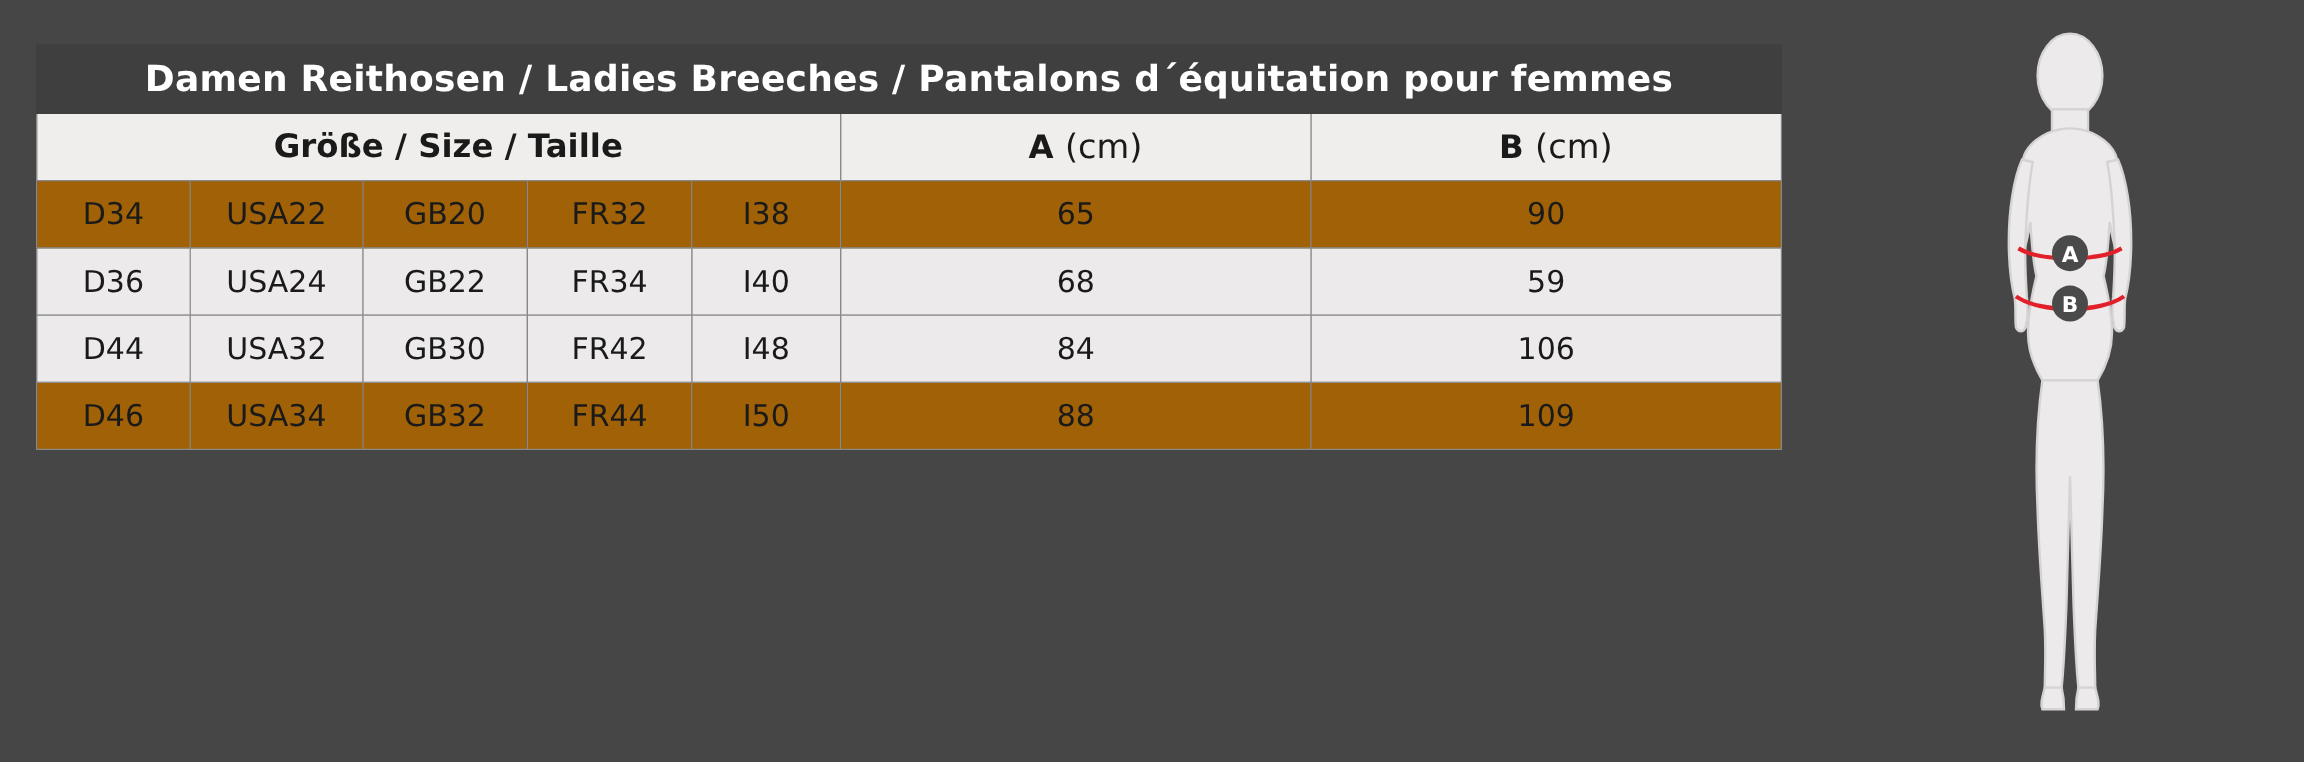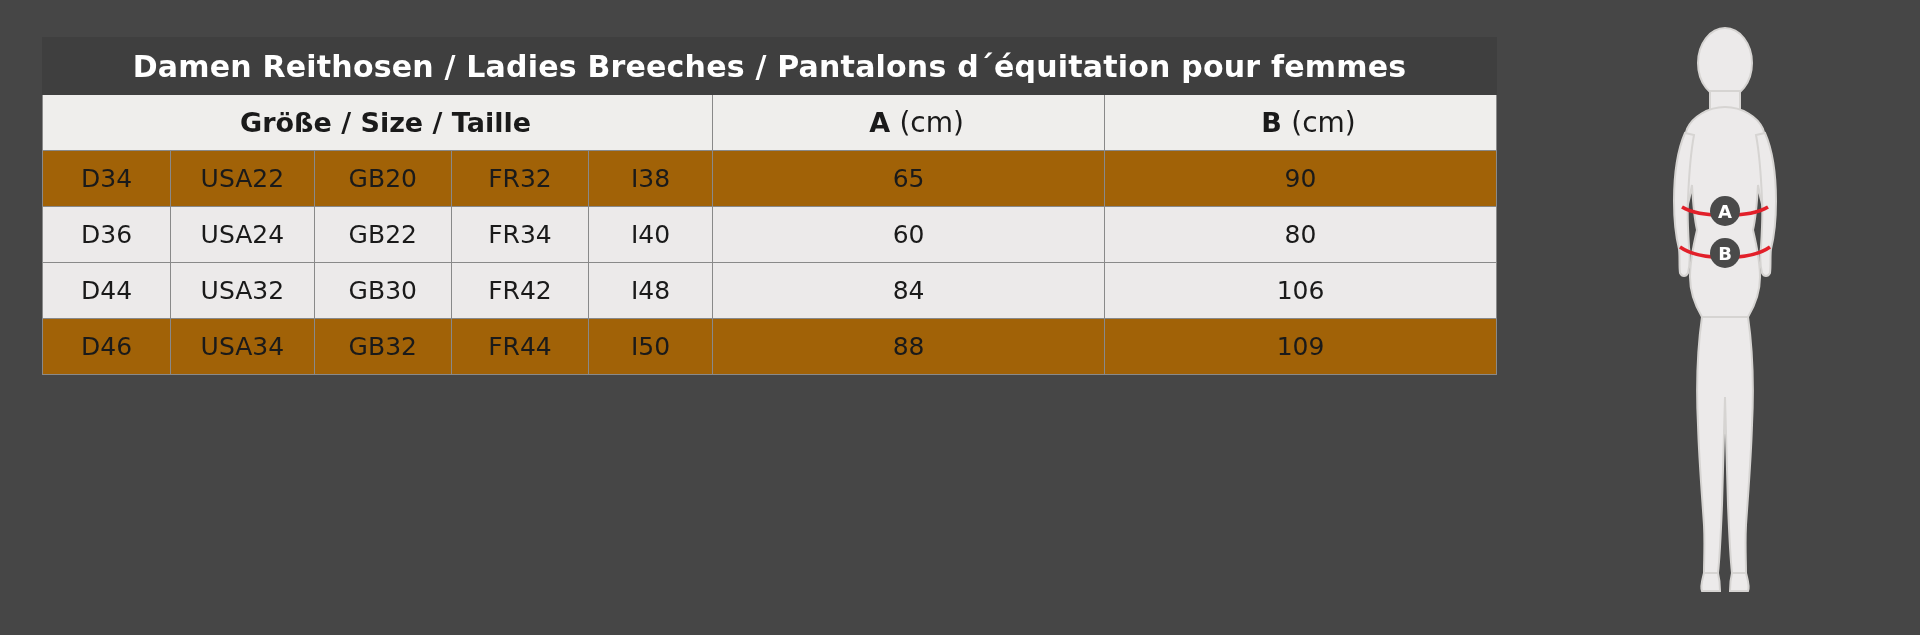--- a/index.html
+++ b/index.html
@@ -15,21 +15,21 @@
   #page {
     position: relative;
     width: 1920px;
     height: 635px;
     background: #464646;
   }
 
   
   #size-table-wrap {
     position: absolute;
-    left: 42px;
+    left: 30px;
     top: 37px;
     width: 1455px;
   }
   table.size-table {
     border-collapse: collapse;
     width: 100%;
     table-layout: fixed;
   }
   table.size-table td, table.size-table th {
     border: 1px solid #898989;
@@ -109,22 +109,22 @@
           <td>I38</td>
           <td>65</td>
           <td>90</td>
         </tr>
         <tr class="row-even">
           <td>D36</td>
           <td>USA24</td>
           <td>GB22</td>
           <td>FR34</td>
           <td>I40</td>
-          <td>60</td>
-          <td>80</td>
+          <td>68</td>
+          <td>59</td>
         </tr>
         <tr class="row-even">
           <td>D44</td>
           <td>USA32</td>
           <td>GB30</td>
           <td>FR42</td>
           <td>I48</td>
           <td>84</td>
           <td>106</td>
         </tr>

